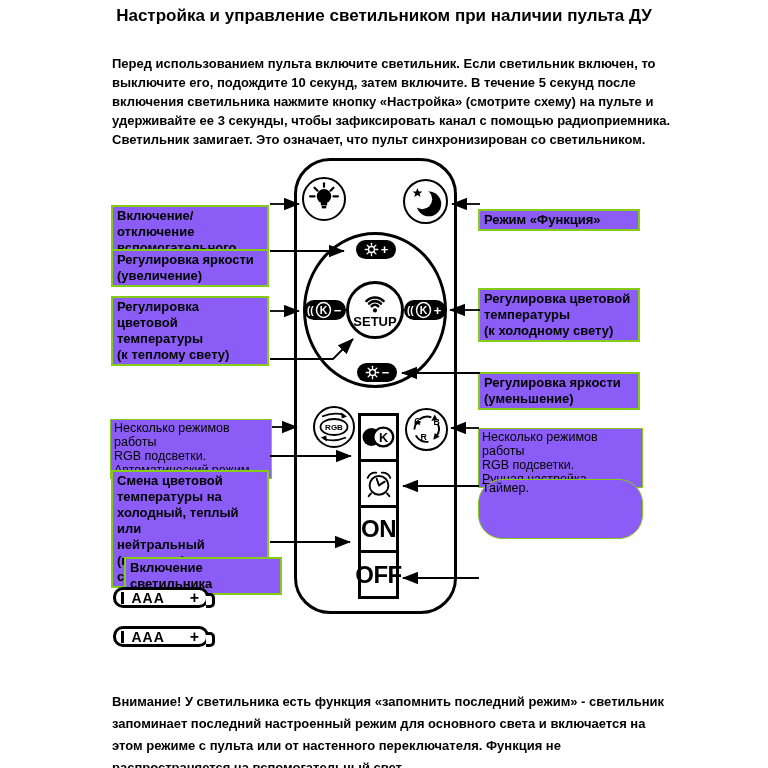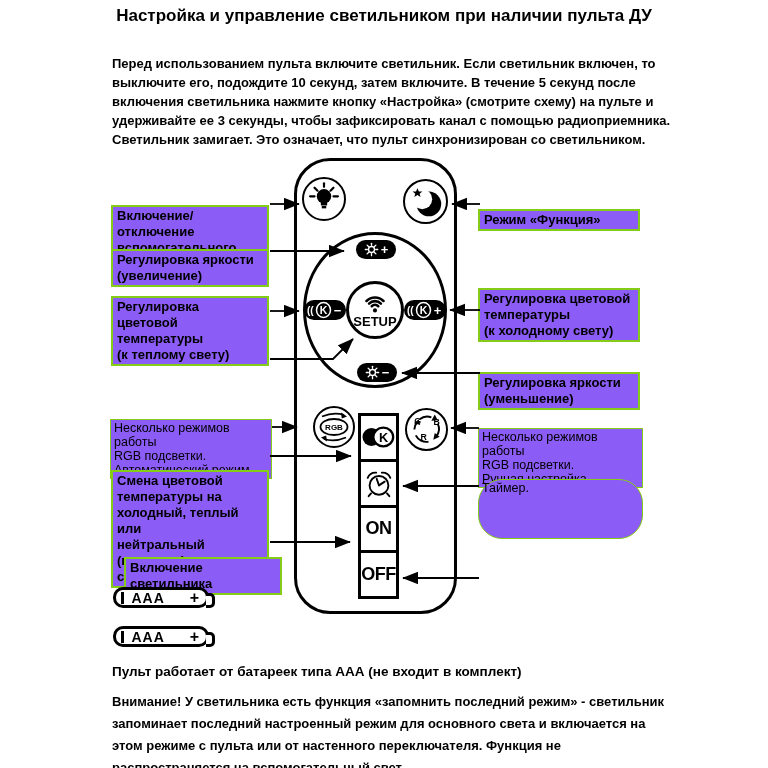--- a/index.html
+++ b/index.html
@@ -26,21 +26,21 @@
          border-radius:50%;box-sizing:border-box;background:#fff;display:flex;flex-direction:column;
          align-items:center;justify-content:center;}
   .setup-label{font-size:13px;font-weight:bold;margin-top:-1px;text-align:center;}
   .pill{position:absolute;background:#000;border-radius:10px;box-sizing:border-box;color:#fff;
         display:flex;align-items:center;justify-content:center;gap:2px;}
   .pill .sign{font-size:13px;font-weight:bold;line-height:1;}
   .col{position:absolute;left:358px;top:413px;width:41px;height:186px;border:3px solid #000;
        box-sizing:border-box;background:#fff;display:flex;flex-direction:column;}
   .col .cell{flex:1;display:flex;align-items:center;justify-content:center;border-top:3px solid #000;}
   .col .cell:first-child{border-top:none;}
-  .onoff{font-size:18px;font-weight:bold;letter-spacing:-0.5px;}
+  .onoff{font-size:24px;font-weight:bold;letter-spacing:-0.5px;}
 
   .battery{position:absolute;left:113px;width:96px;height:21px;border:3.5px solid #000;
            border-radius:10px;box-sizing:border-box;background:#fff;display:flex;align-items:center;}
   .bat-minus{width:2.5px;height:12px;background:#000;margin-left:5px;}
   .bat-label{font-size:14px;font-weight:bold;margin-left:8px;letter-spacing:1px;}
   .bat-plus{font-size:16px;font-weight:bold;margin-left:auto;margin-right:7px;}
   .bat-nub{position:absolute;right:-9px;top:3px;width:9px;height:15px;border:3.5px solid #000;
            border-left:none;border-radius:0 5px 5px 0;box-sizing:border-box;background:#fff;}
 
   .arrows{position:absolute;left:0;top:0;width:768px;height:768px;pointer-events:none;}
@@ -257,16 +257,15 @@
     <span class="bat-plus">+</span>
     <span class="bat-nub"></span>
   </div>
   <div class="battery" style="top:626px;">
     <span class="bat-minus"></span>
     <span class="bat-label">AAA</span>
     <span class="bat-plus">+</span>
     <span class="bat-nub"></span>
   </div>
 
-  <p class="para note">Пульт работает от батареек типа ААА (не входит в комплект)</p>
   <p class="para warn">Внимание! У светильника есть функция «запомнить последний режим» - светильник запоминает последний настроенный режим для основного света и включается на этом режиме с пульта или от настенного переключателя. Функция не распространяется на вспомогательный свет.</p>
 
 </div>
 
 </body></html>

